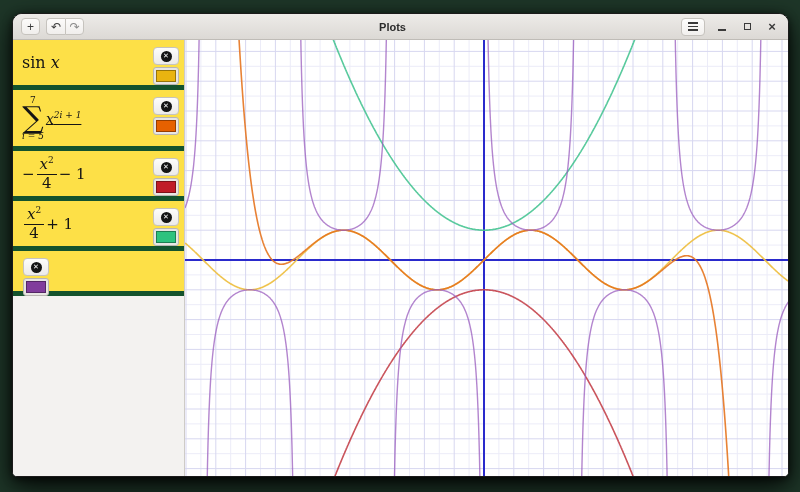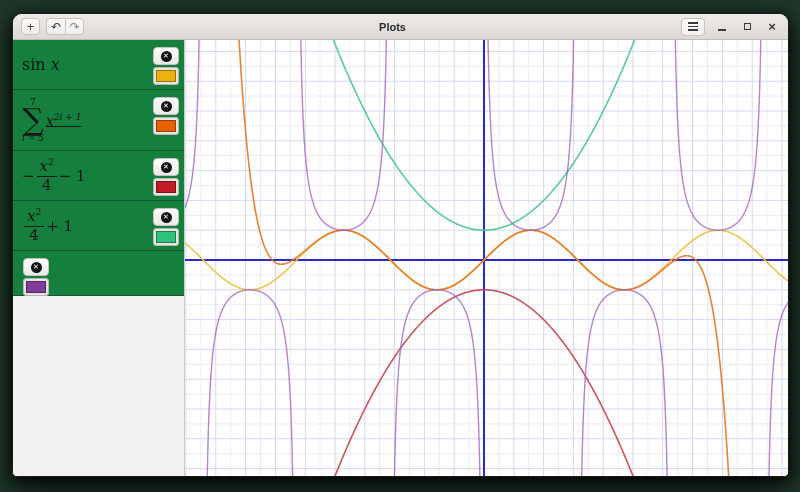--- a/index.html
+++ b/index.html
@@ -47,21 +47,21 @@
   .min-bar { width:8px; height:2px; background:#3a3a3a; display:block; margin-top:6px;}
   .max-box { width:7px; height:7px; border:1.5px solid #3a3a3a; display:block; }
   .close-x { font-size:13px; line-height:1; font-weight:bold; }
 
   
   .content { flex:1; display:flex; min-height:0; }
 
   
   .sidebar { width:172px; flex:0 0 172px; background:#f3f2f0; border-right:1px solid #cecbc6; display:flex; flex-direction:column; }
   .eq-row {
-    background:#15803d; border-bottom:1px solid #14532d;
+    background:#fde047; border-bottom:5px solid #14532d;
     display:flex; align-items:center; padding:4px 4px 4px 9px; position:relative;
   }
   .eq-formula { flex:1; font-family:"DejaVu Serif", serif; color:#151515; }
   .eq-controls { width:28px; flex:0 0 28px; display:flex; flex-direction:column; align-items:center; gap:2px; align-self:flex-start; padding-top:3px; }
   .del-btn {
     width:26px; height:18px; background:linear-gradient(#fdfdfc,#eceae8);
     border:1px solid #c6c3be; border-radius:4px;
     display:flex; align-items:center; justify-content:center;
   }
   .del-circ {

